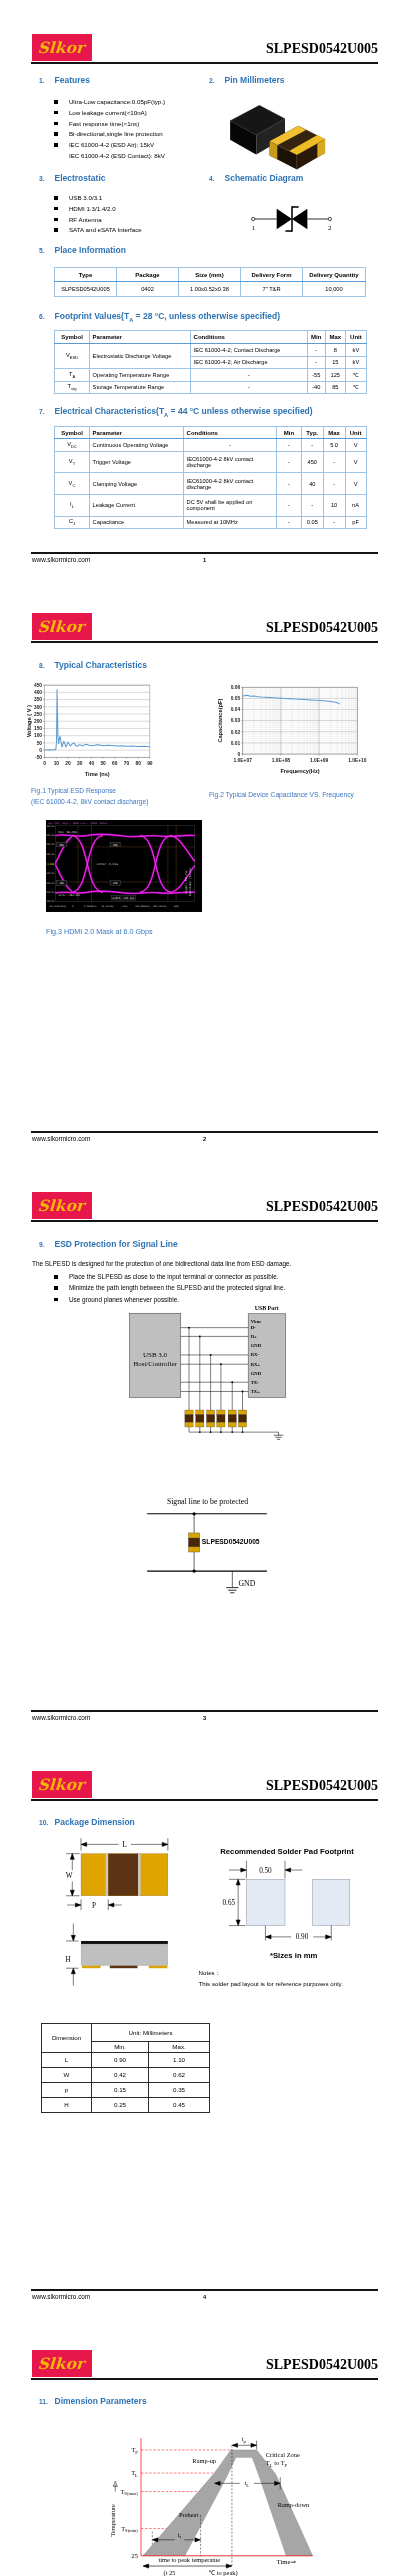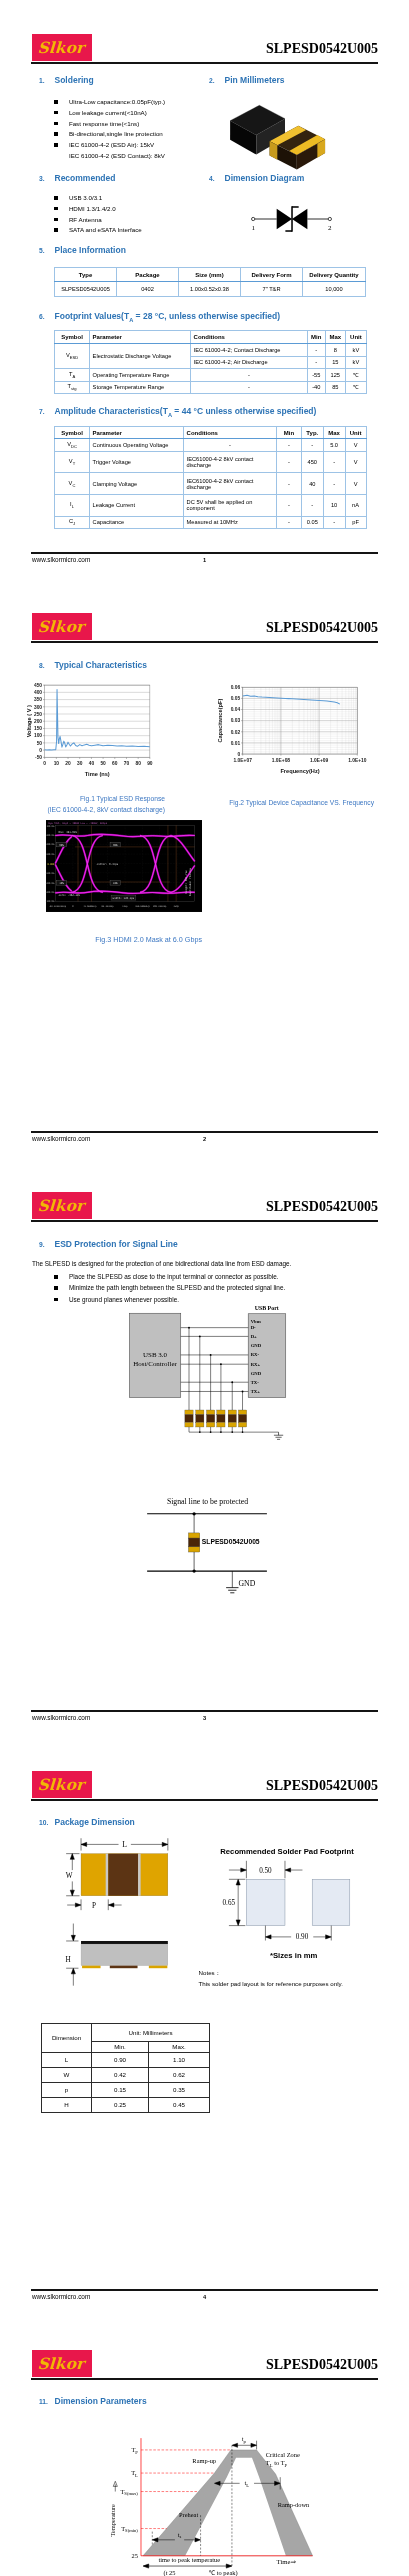--- a/index.html
+++ b/index.html
@@ -27,41 +27,41 @@
   .nob{margin-left:15px;}
   
   .btable{border-collapse:collapse;table-layout:fixed;width:100%;font-size:5.7px;text-align:center;}
   .btable th,.btable td{border:0.5px solid #9DC3E6;padding:1px 2.6px;}
   .btable thead th{font-weight:bold;font-size:6px;border-bottom:1.5px double #5B9BD5;}
   .btable .la{text-align:left;}
   .btable sub{font-size:4.1px;}
   
   .ktable{border-collapse:collapse;table-layout:fixed;width:100%;font-size:6.2px;text-align:center;}
   .ktable th,.ktable td{border:0.5px solid #2b2b2b;padding:1px 2.1px;font-weight:normal;}
-  .cap{color:#3C77C2;font-size:6.7px;text-align:right;margin-top:8px;}
+  .cap{color:#3C77C2;font-size:6.7px;text-align:left;}
   .para{font-size:6.4px;}
   .eyehdr{font-size:4.5px;fill:#c05cc0;font-family:"DejaVu Sans Mono",monospace;}
   .eyetxt{font-size:5px;fill:#dddddd;font-family:"DejaVu Sans Mono",monospace;}
   .eyetick{font-size:4.3px;fill:#bbbbbb;font-family:"DejaVu Sans Mono",monospace;}
   .serif{font-family:"Liberation Serif",serif;}
   .tick{font:bold 9.5px "Liberation Sans",sans-serif;fill:#222;}
   .axlab{font:bold 11px "Liberation Sans",sans-serif;fill:#111;}
 </style>
 </head>
 <body>
 
 <div class="page">
   <div class="abs logo">
       <span>Slkor</span>
     </div>
   <div class="abs doctitle">SLPESD0542U005</div>
   <div class="abs hrule"></div>
 
   <div class="abs heading" style="left:39px;top:75px;">
-    <span class="no">1.</span><span class="t">Soldering</span>
+    <span class="no">1.</span><span class="t">Features</span>
   </div>
   <div class="abs heading" style="left:209px;top:75px;">
     <span class="no">2.</span><span class="t">Pin Millimeters</span>
   </div>
 
   <div class="abs blist" style="left:54px;top:97px;width:149px;">
     <div class="row">
         <span class="sqr"></span>
         <span>Ultra-Low capacitance:0.05pF(typ.)</span>
       </div>
@@ -97,24 +97,24 @@
       <polygon points="92,92 148,62 163,70 107,100" fill="#F0C030"></polygon>
       <polygon points="145,119 200,88 185,80 130,111" fill="#EDBB24"></polygon>
       <polygon points="92,92 145,119 145,147 92,120" fill="#1d1206"></polygon>
       <polygon points="145,119 200,88 200,115 145,147" fill="#2a190a"></polygon>
       <polygon points="92,92 107,100 107,128 92,120" fill="#C79A1C"></polygon>
       <polygon points="185,97 200,88 200,115 185,124" fill="#D8A81E"></polygon>
     </g>
   </svg>
 
   <div class="abs heading" style="left:39px;top:173px;">
-    <span class="no">3.</span><span class="t">Recommended</span>
+    <span class="no">3.</span><span class="t">Electrostatic</span>
   </div>
   <div class="abs heading" style="left:209px;top:173px;">
-    <span class="no">4.</span><span class="t">Dimension Diagram</span>
+    <span class="no">4.</span><span class="t">Schematic Diagram</span>
   </div>
 
   <div class="abs blist" style="left:54px;top:193px;width:149px;">
     <div class="row">
         <span class="sqr"></span>
         <span>USB 3.0/3.1</span>
       </div>
     <div class="row">
         <span class="sqr"></span>
         <span>HDMI 1.3/1.4/2.0</span>
@@ -230,21 +230,21 @@
           <td>-</td>
           <td>-40</td>
           <td>85</td>
           <td>℃</td>
         </tr>
       </tbody>
     </table>
   </div>
 
   <div class="abs heading" style="left:39px;top:406px;">
-    <span class="no">7.</span><span class="t"><span>Amplitude Characteristics(T</span><sub>A</sub><span> = 44 °C unless otherwise specified)</span></span>
+    <span class="no">7.</span><span class="t"><span>Electrical Characteristics(T</span><sub>A</sub><span> = 44 °C unless otherwise specified)</span></span>
   </div>
 
   <div class="abs" style="left:54px;top:426px;width:311px;">
     <table class="btable">
       <colgroup>
           <col style="width:35px">
           <col style="width:94px">
           <col style="width:93px">
           <col style="width:25px">
           <col style="width:21.6px">

